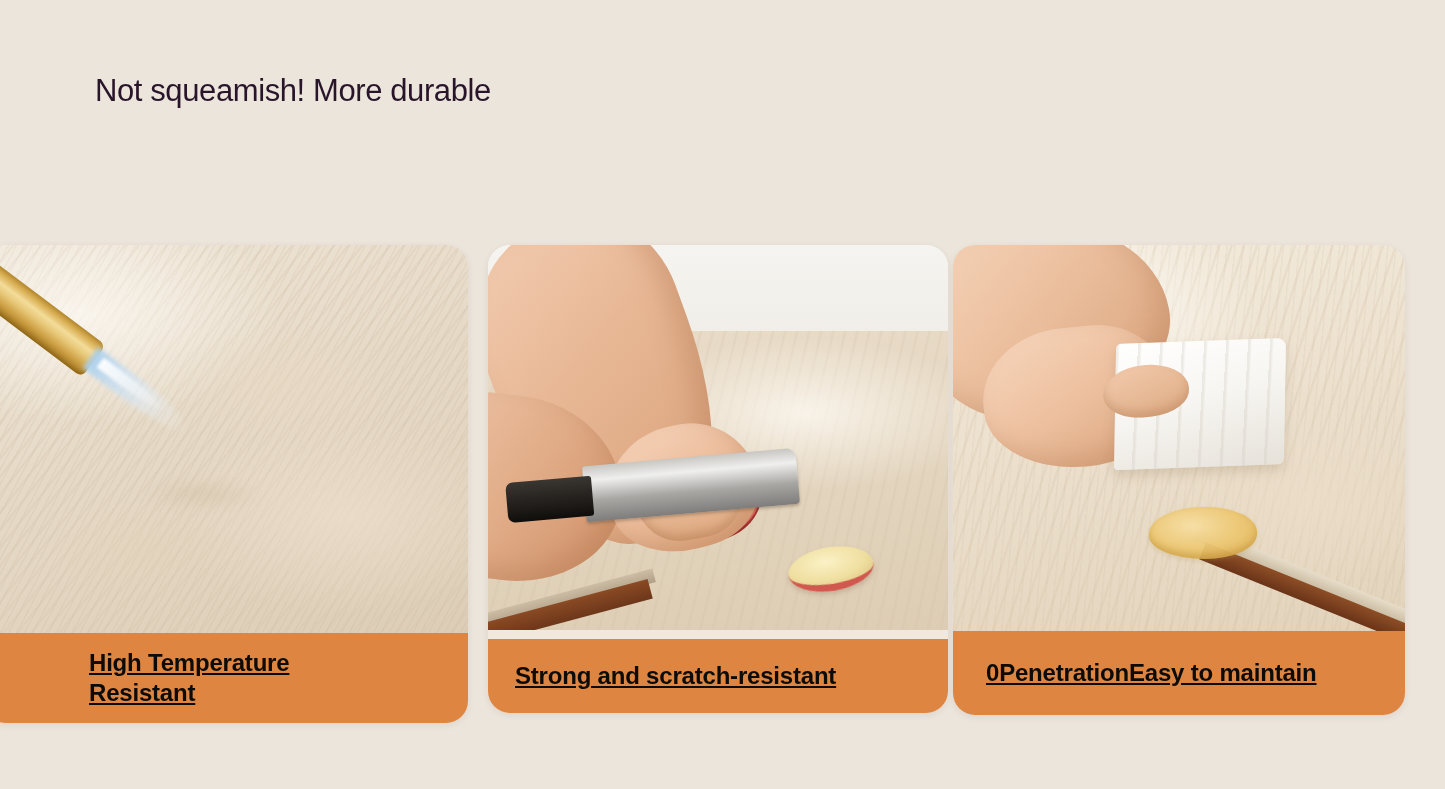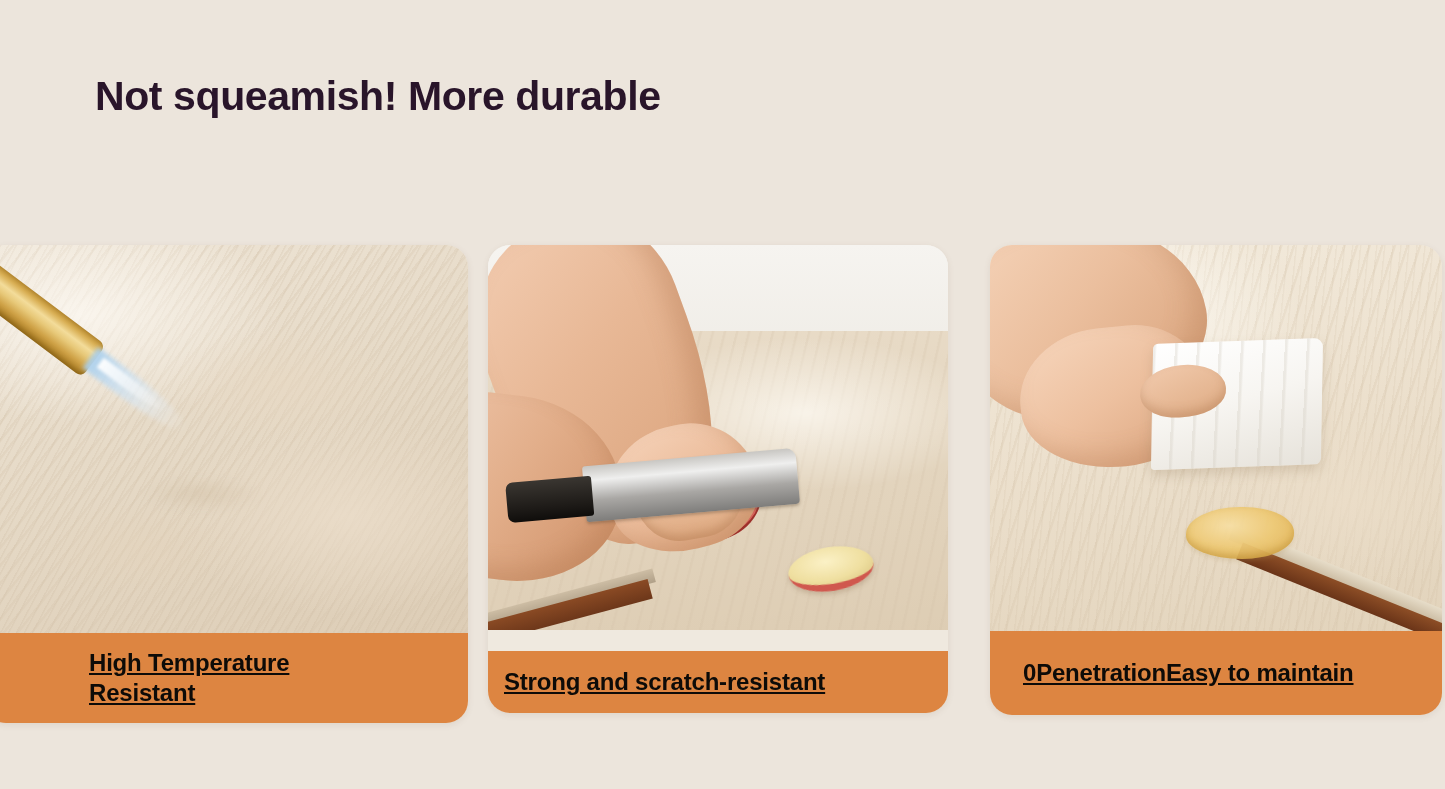--- a/index.html
+++ b/index.html
@@ -18,22 +18,22 @@
     width: 1445px;
     height: 789px;
     background: #ece5dc;
   }
 
   
   #headline {
     position: absolute;
     left: 95px;
     top: 74px;
-    font-size: 41px;
-    font-weight: bold;
+    font-size: 31px;
+    font-weight: normal;
     letter-spacing: -0.4px;
     color: #29152a;
     white-space: nowrap;
     line-height: 1.1;
   }
 
   
   #panels {
     position: absolute;
     left: 0px;
@@ -47,21 +47,21 @@
     top: 0;
     height: 100%;
     border-radius: 22px;
     overflow: hidden;
     background: #efe9df;
     box-shadow: 0 2px 6px rgba(120, 100, 80, 0.12);
   }
 
   .panel.p1 { left: -16px;  width: 484px; }
   .panel.p2 { left: 488px;  width: 460px; height: 468px; }
-  .panel.p3 { left: 990px;  width: 452px; height: 470px; }
+  .panel.p3 { left: 953px;  width: 452px; height: 470px; }
 
   .photo {
     position: absolute;
     left: 0; right: 0; top: 0;
     bottom: 90px;
     overflow: hidden;
   }
   .panel.p2 .photo { bottom: 83px; }
   .panel.p3 .photo { bottom: 84px; }
 
@@ -73,21 +73,21 @@
     color: #0d0b08;
     font-size: 24px;
     font-weight: bold;
     line-height: 30px;
     display: flex;
     align-items: center;
     letter-spacing: -0.2px;
   }
   .caption .ctext { display: block; white-space: pre-line; text-decoration: underline; }
   .panel.p1 .caption { height: 90px; padding-left: 105px; }
-  .panel.p2 .caption { height: 62px; padding-left: 16px; }
+  .panel.p2 .caption { height: 74px; padding-left: 27px; }
   .panel.p3 .caption { height: 84px; padding-left: 33px; }
 
   
   .stone-a {
     position: absolute; inset: 0;
     background:
       radial-gradient(ellipse 60% 40% at 20% 18%, rgba(255,252,247,0.75), rgba(255,255,255,0) 70%),
       radial-gradient(ellipse 50% 35% at 75% 70%, rgba(236,222,203,0.75), rgba(255,255,255,0) 72%),
       repeating-linear-gradient(128deg,
         rgba(213,196,172,0.30) 0px, rgba(213,196,172,0.30) 2px,

